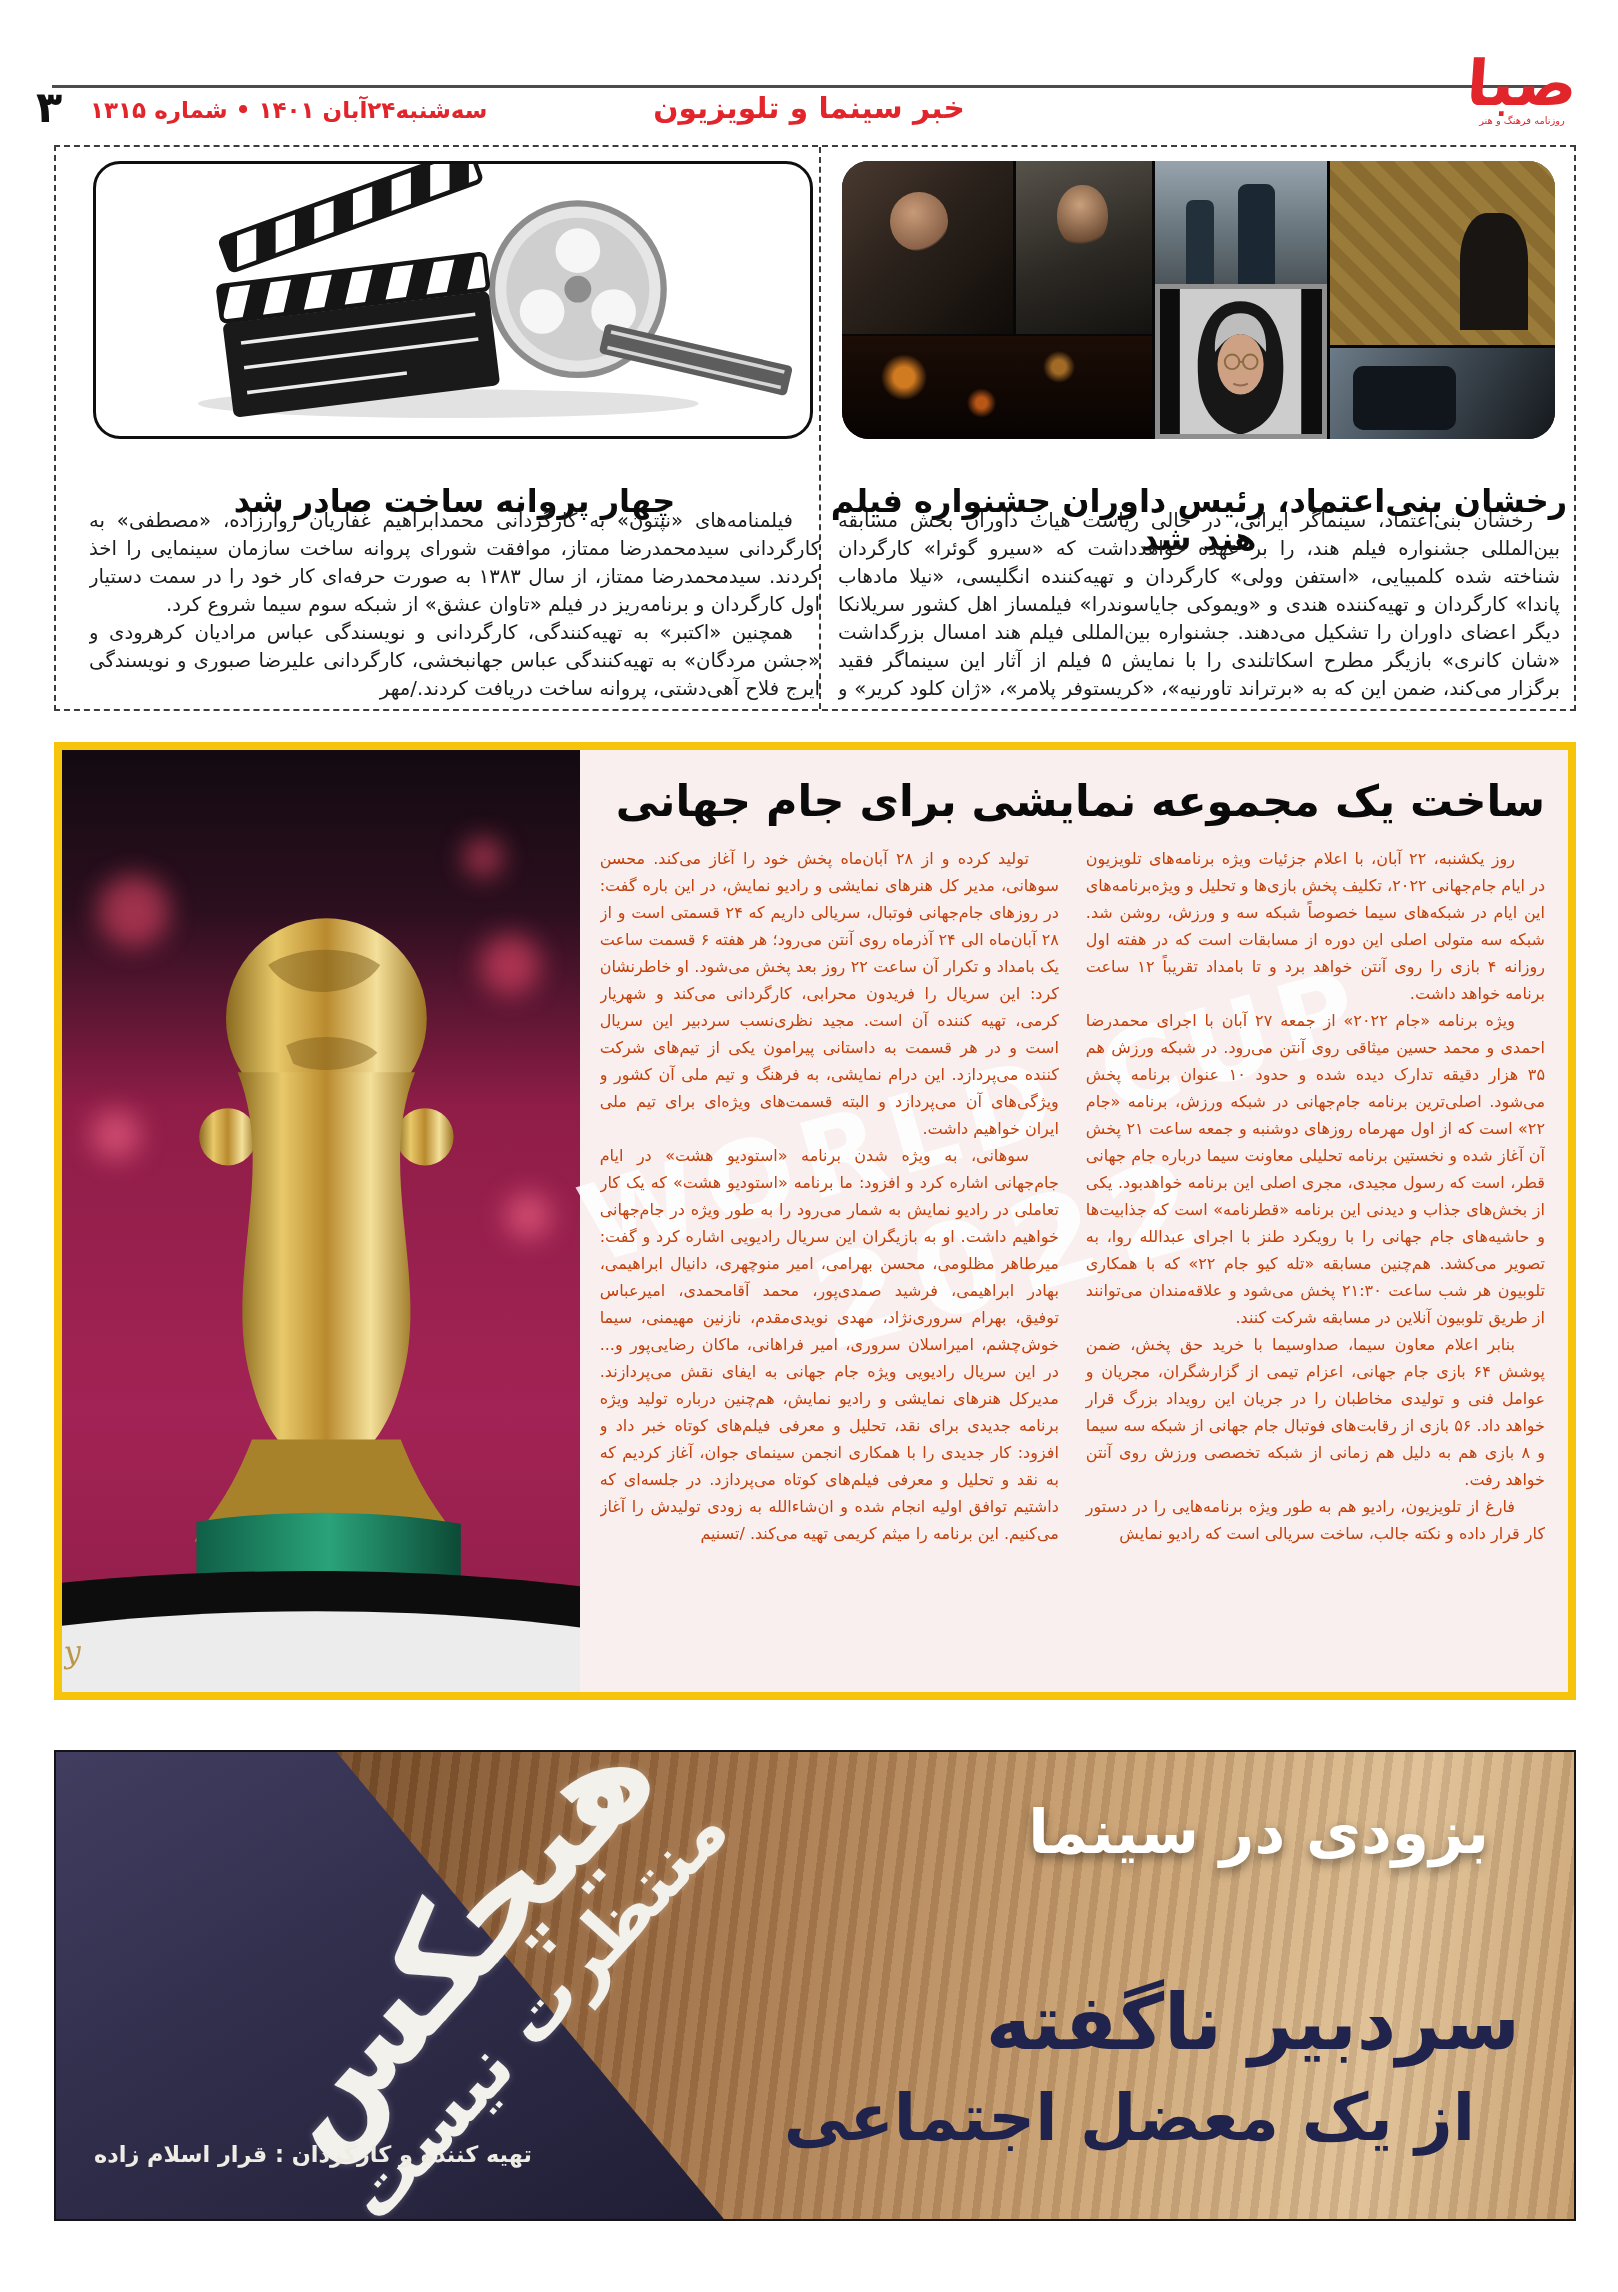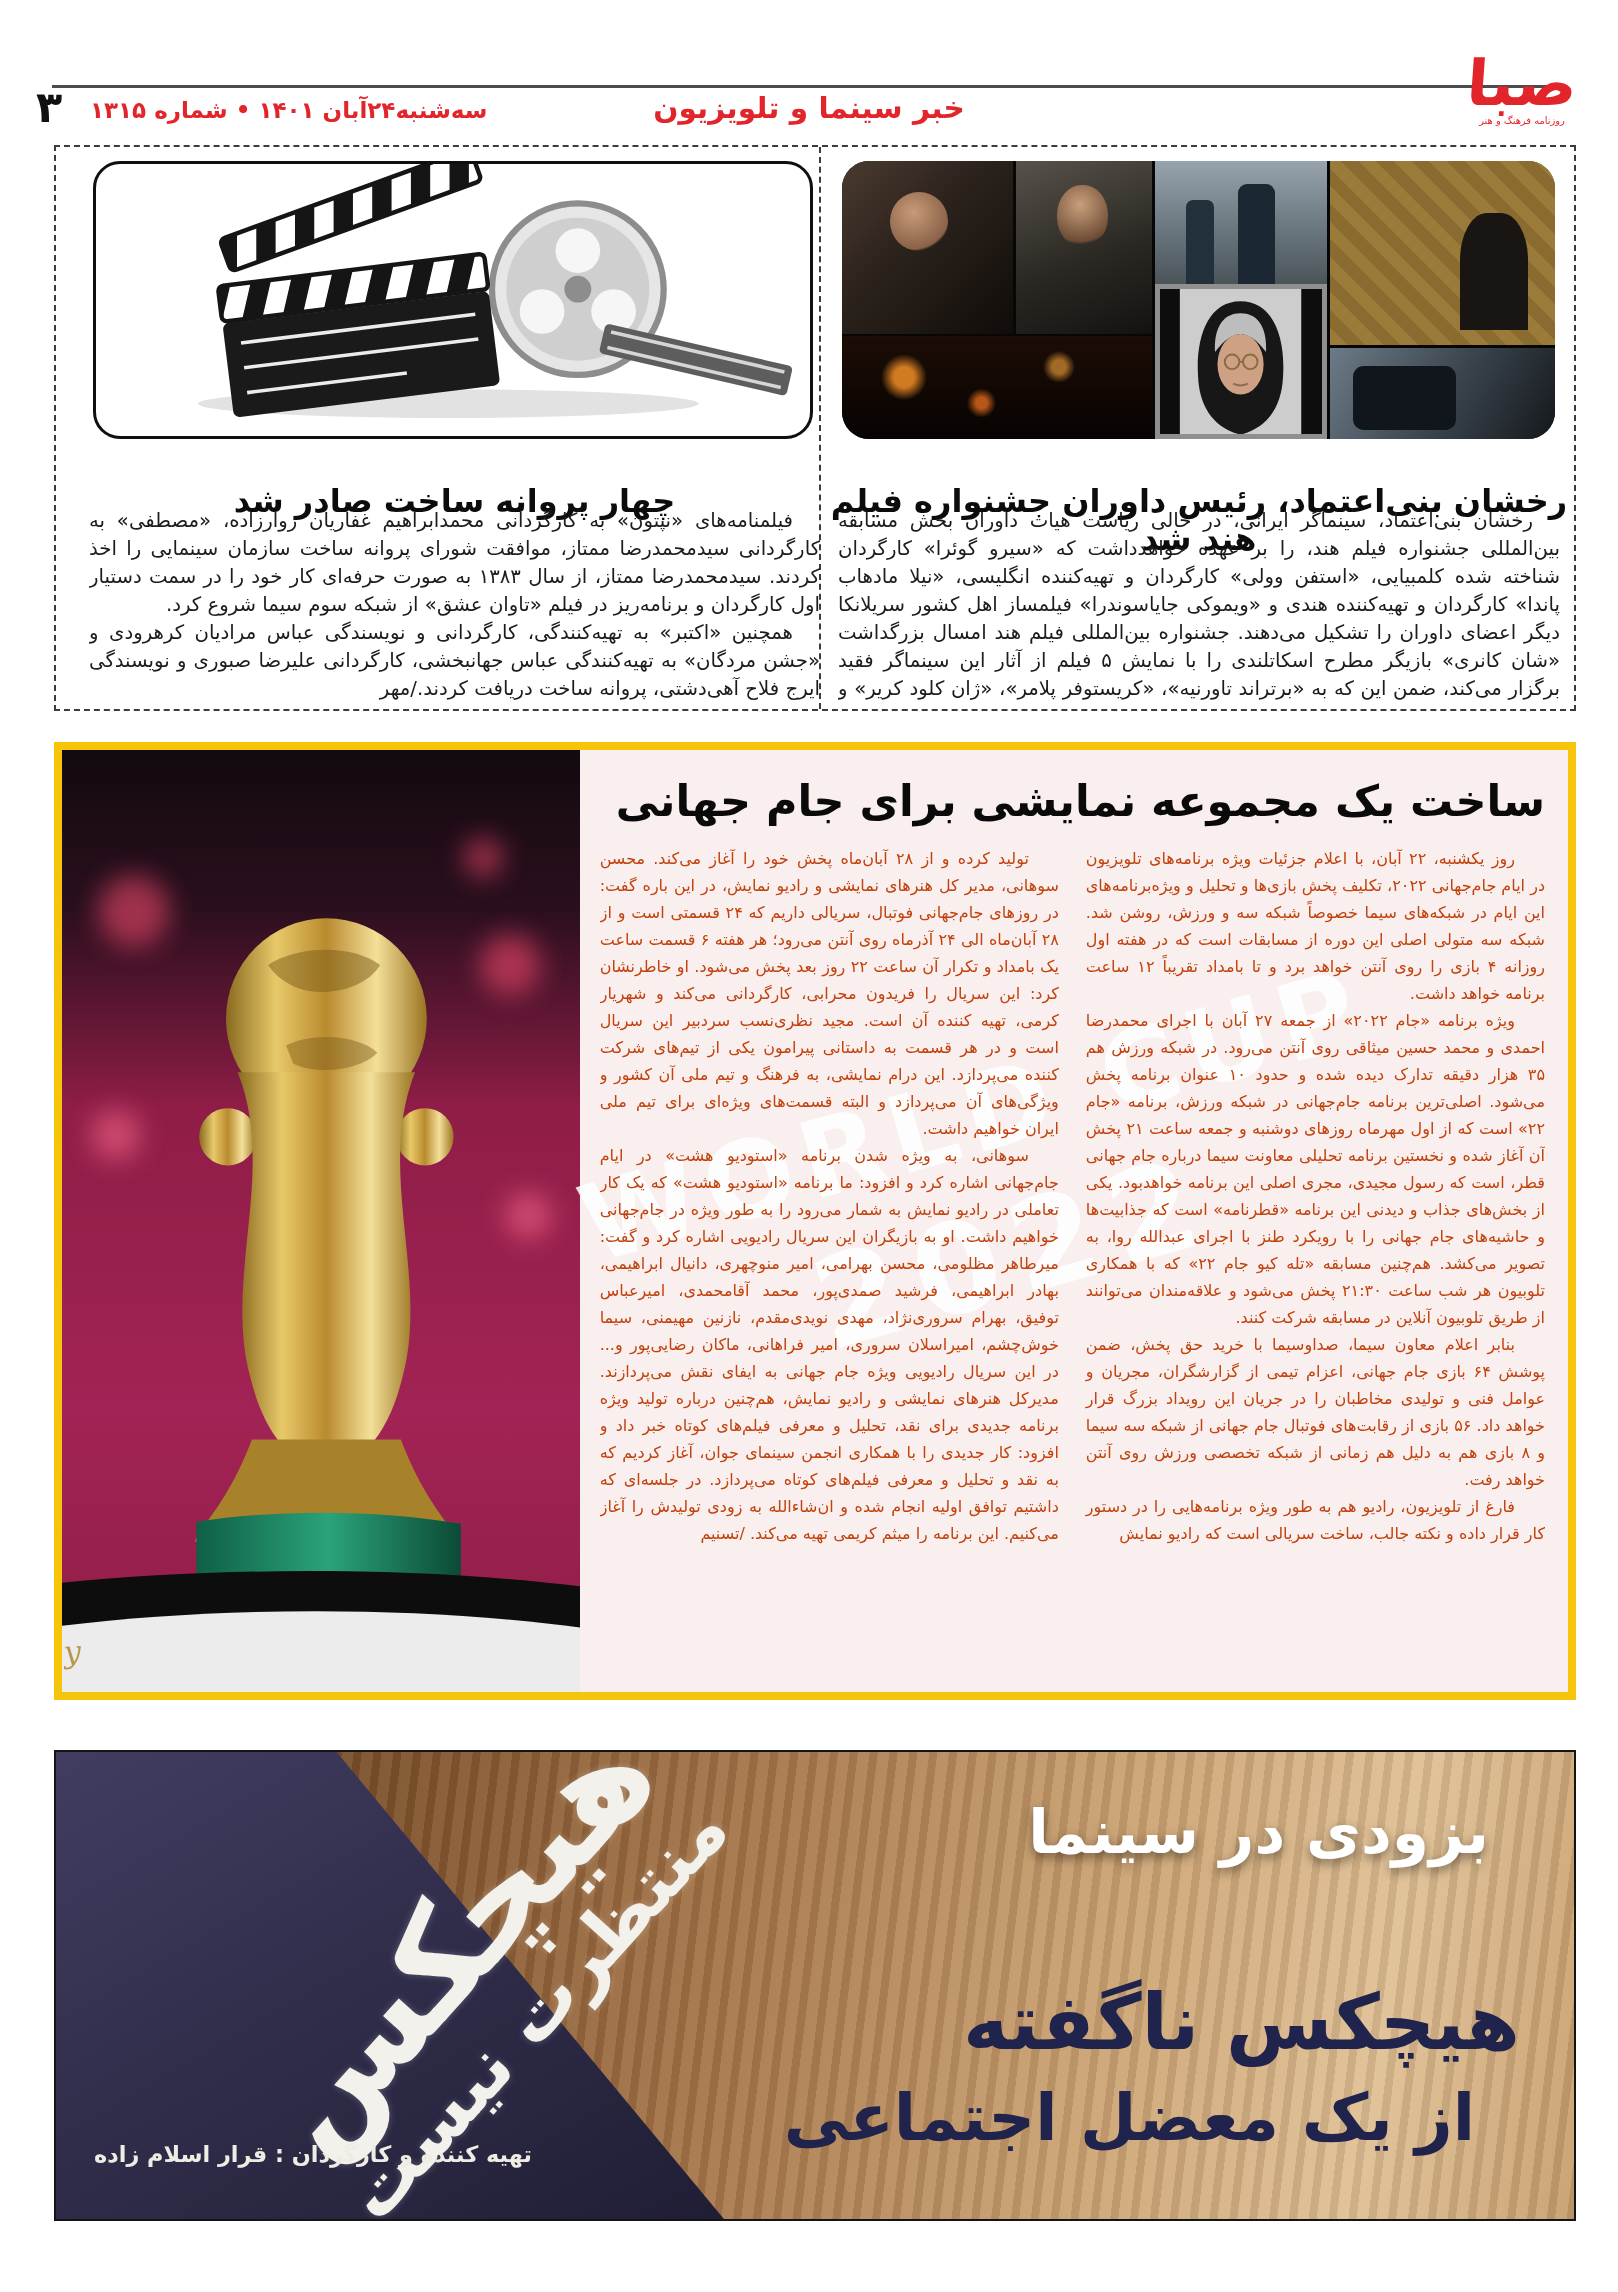--- a/index.html
+++ b/index.html
@@ -240,19 +240,19 @@
   </section>
 
   <section class="ad">
     <div class="ad-grain"></div>
     <div class="ad-dark"></div>
     <div class="ad-calligraphy">
       <span class="big">هیچکس</span>
       <span class="small">منتظرت نیست</span>
     </div>
     <div class="ad-kicker">بزودی در سینما</div>
-    <div class="ad-line2">هیچکس ناگفته</div>
+    <div class="ad-line2">سردبیر ناگفته</div>
     <div class="ad-line3">از یک معضل اجتماعی</div>
     <div class="ad-credit">تهیه کننده و کارگردان : قرار اسلام زاده</div>
   </section>
 
 </div>
 
 
 </body></html>

